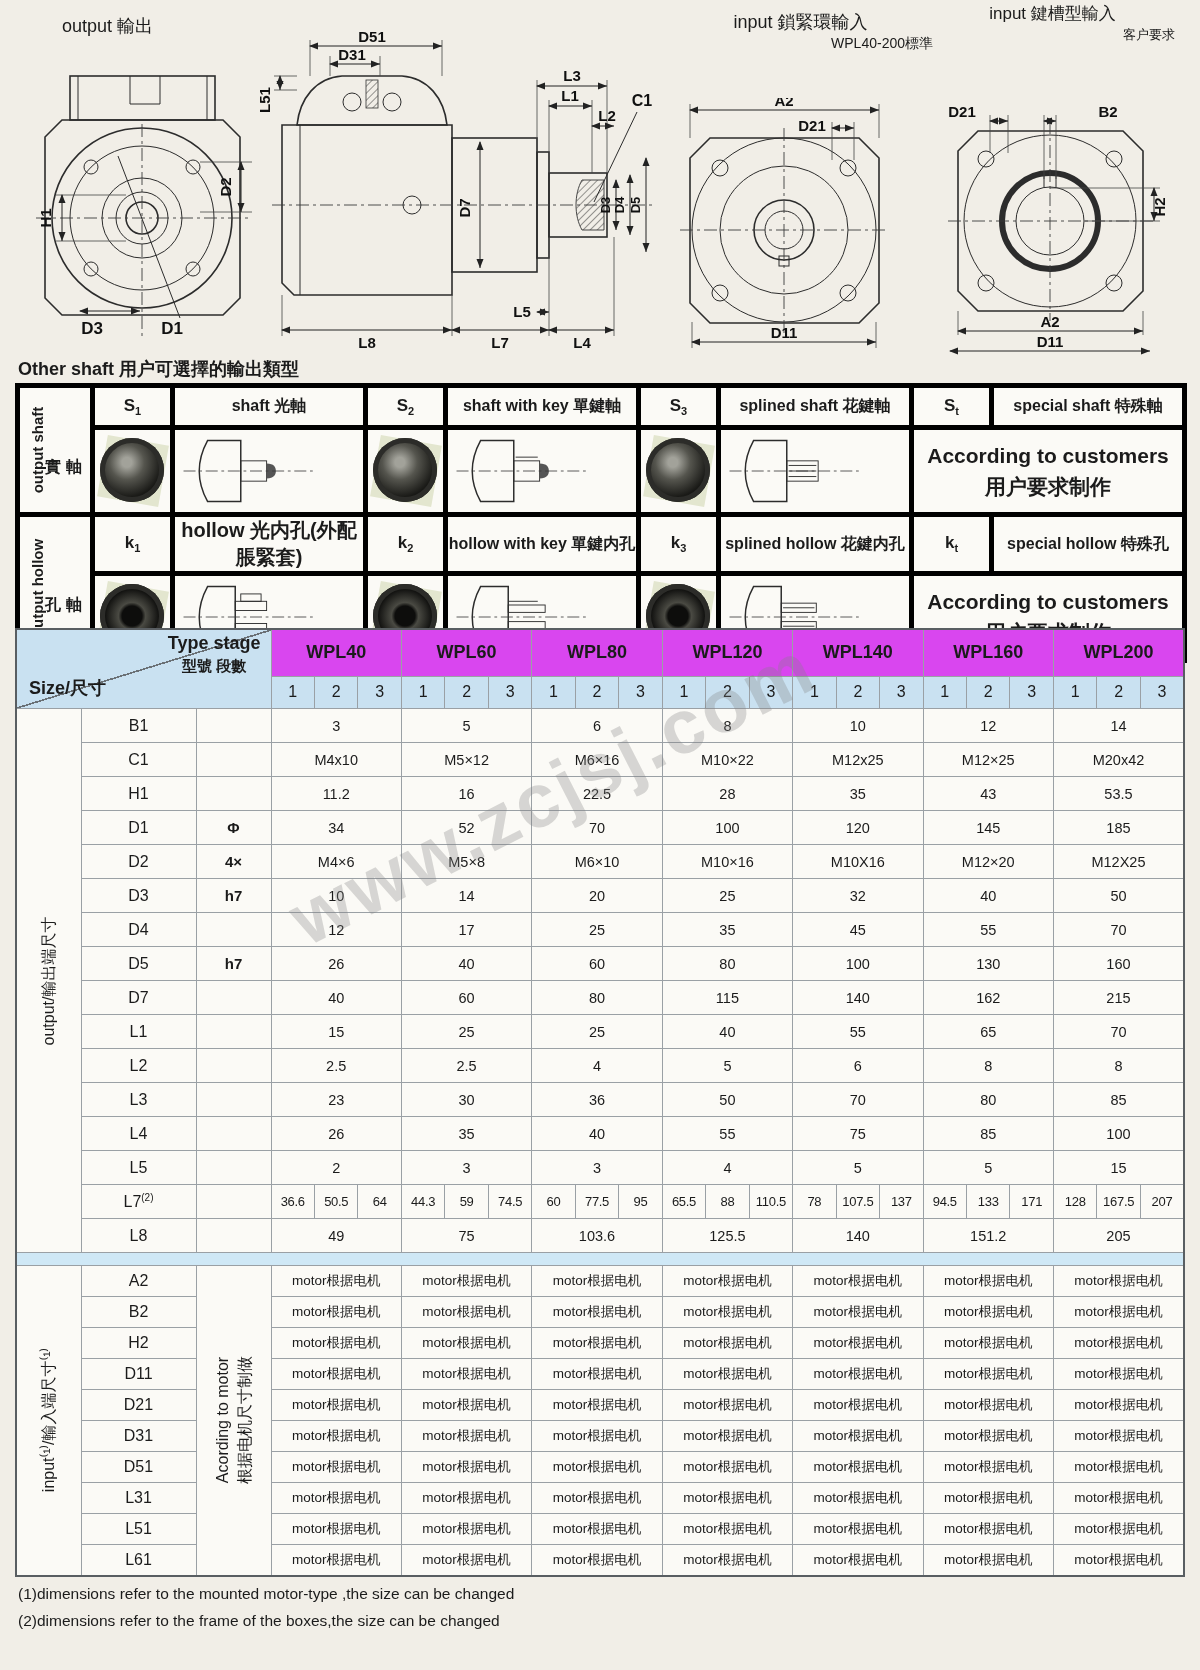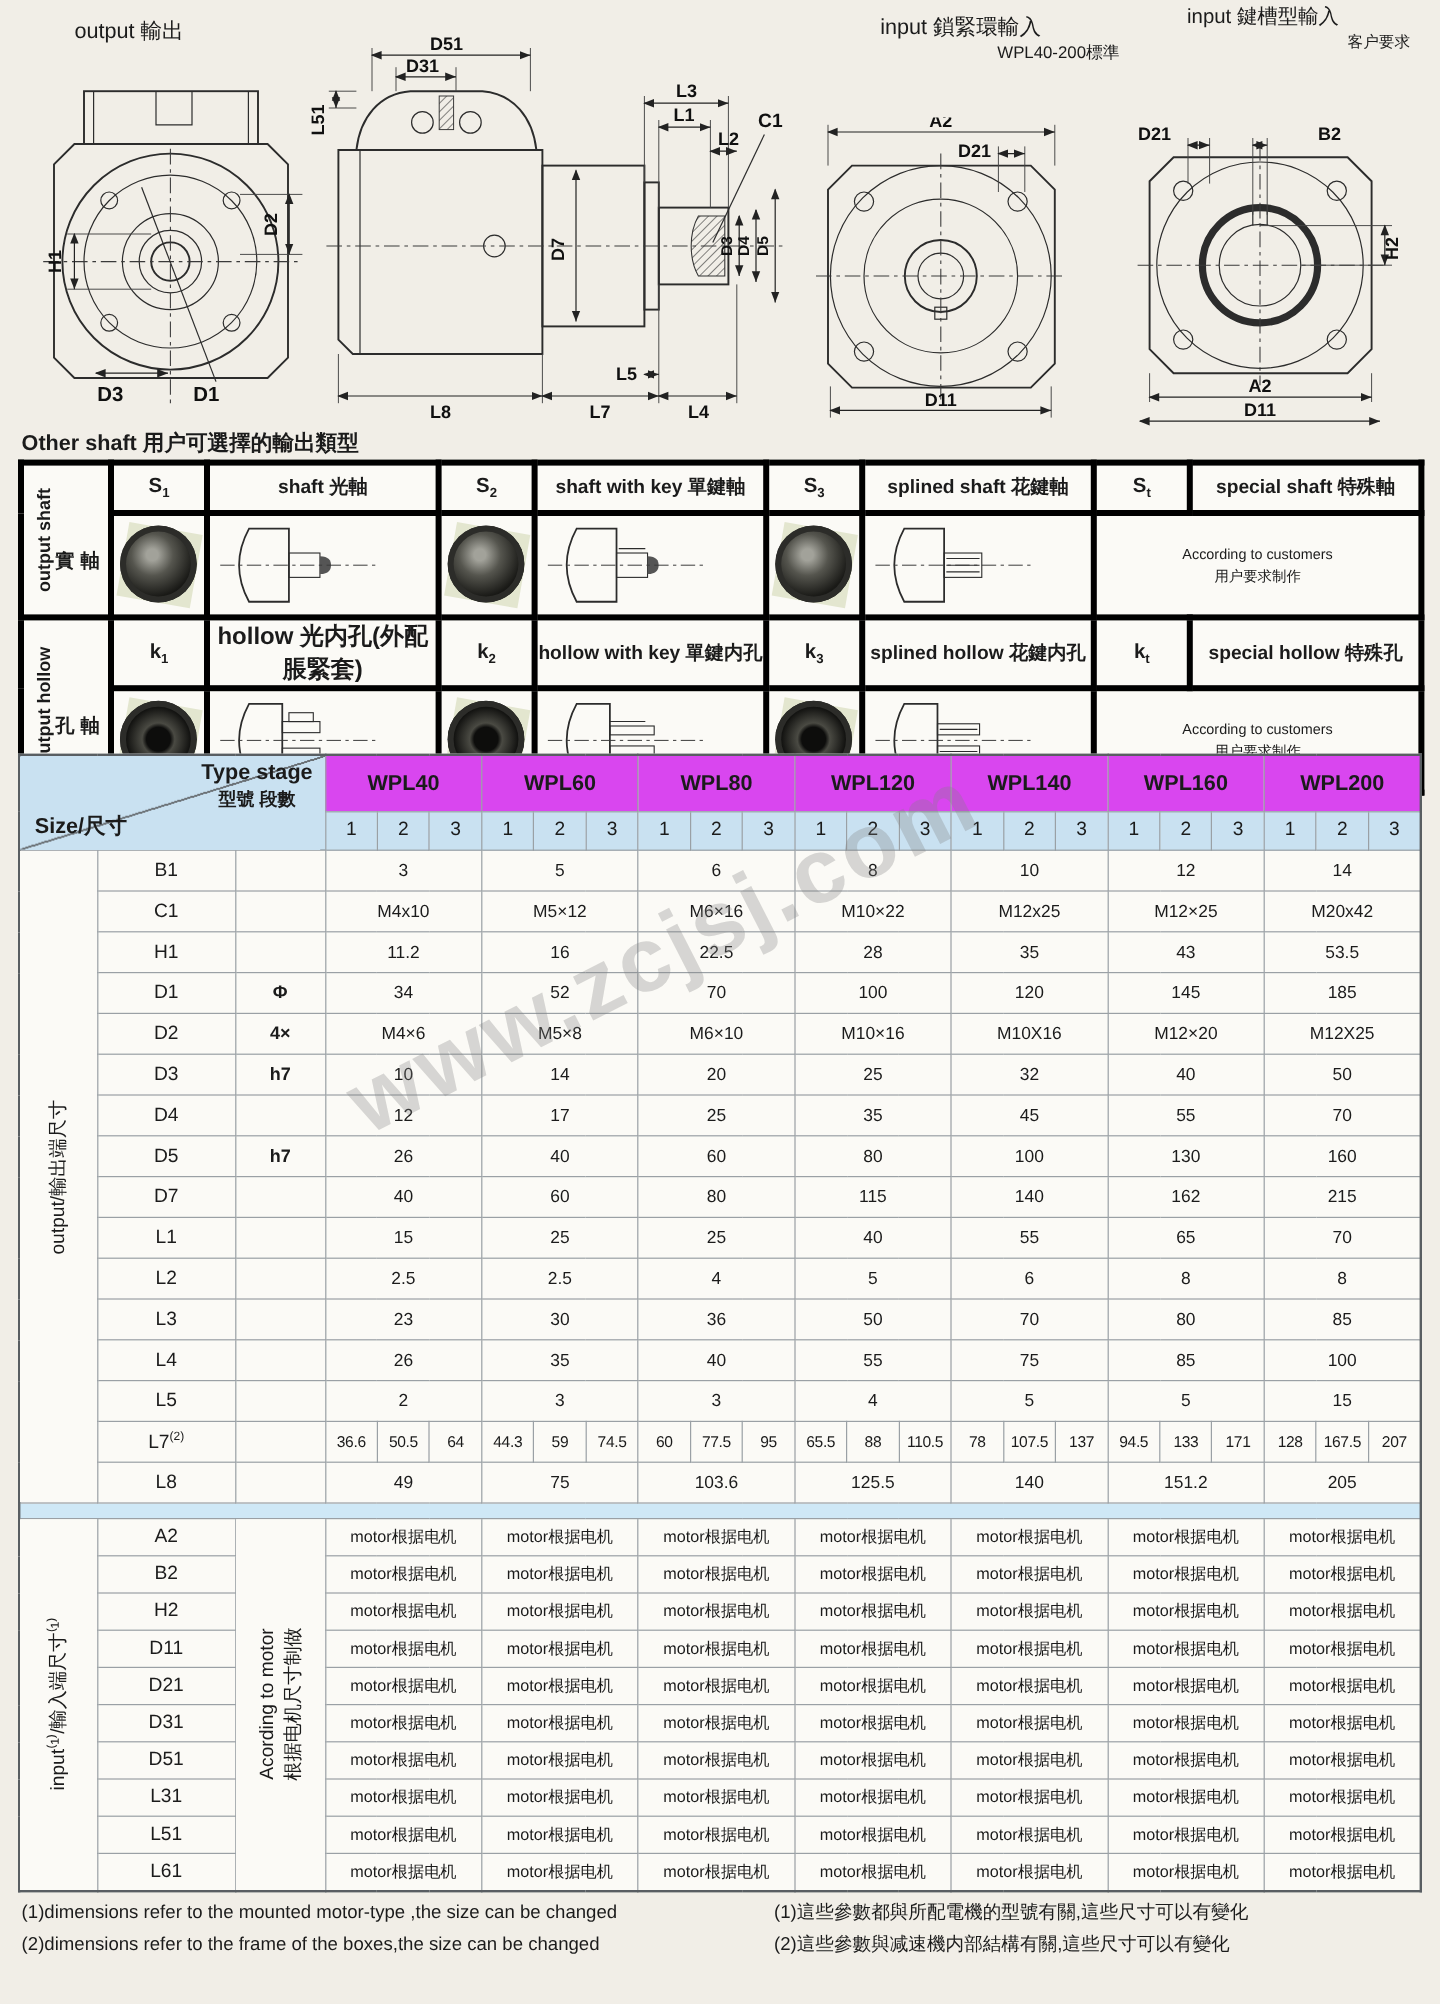--- a/index.html
+++ b/index.html
@@ -33,21 +33,21 @@
   .codesub{font-size:11px;}
   .shaft-table .tlabel{text-align:center;font-weight:bold;font-size:16px;background:#fbfaf6;}
   .imgcell{height:82px;text-align:center;vertical-align:middle;background:#fbfaf6;}
   .photo-wrap{position:relative;width:70px;height:70px;margin:4px auto;}
   .photo-wrap::before{content:"";position:absolute;left:4px;top:4px;width:62px;height:62px;
                       background:#e3e6cf;transform:rotate(10deg);}
   .photo{position:absolute;left:2px;top:2px;width:64px;height:64px;border-radius:50%;
          background:radial-gradient(circle at 42% 38%, #a2a29a 0 9%, #55554e 32%, #1a1a17 64%, #000 100%);
          box-shadow:inset 0 0 0 5px #2c2c29;}
   .photo.hollow{background:radial-gradient(circle, #0d0d0c 0 22%, #4a4a43 30%, #141412 58%, #000 100%);}
-  .note-cell{text-align:center;font-weight:normal;font-size:12px;line-height:1.5;background:#fbfaf6;}
+  .note-cell{text-align:center;font-weight:bold;font-size:21px;line-height:1.5;background:#fbfaf6;}
   
   .size-table{position:absolute;left:15px;top:628px;width:1170px;table-layout:fixed;
               background:#fbfaf6;border:2px solid #595e62;}
   .size-table th,.size-table td{border:1px solid #9aa0a5;padding:0;text-align:center;vertical-align:middle;}
   .size-table .diag{position:relative;height:78px;background:
       linear-gradient(to bottom right, rgba(0,0,0,0) calc(50% - 0.8px), #6a7075 calc(50% - 0.8px),
       #6a7075 calc(50% + 0.8px), rgba(0,0,0,0) calc(50% + 0.8px)), #c9e1f1;}
   .c-top{position:absolute;right:10px;top:3px;font-weight:bold;font-size:18px;line-height:1.2;text-align:center;margin-left:48px;}
   .c-top .cn{font-size:15px;}
   .c-bot{position:absolute;left:12px;bottom:8px;font-weight:bold;font-size:18px;}
@@ -787,17 +787,13 @@
       </tr>
     </tbody>
   </table>
 
   <div class="watermark">www.zcjsj.com</div>
 
   <div class="footnotes fn-en" style="position:absolute;">
     <div>(1)dimensions refer to the mounted motor-type ,the size can be changed</div>
     <div>(2)dimensions refer to the frame of the boxes,the size can be changed</div>
   </div>
-  <div class="footnotes fn-cn" style="position:absolute;">
-    <div>(1)這些參數都與所配電機的型號有關,這些尺寸可以有變化</div>
-    <div>(2)這些參數與减速機内部結構有關,這些尺寸可以有變化</div>
-  </div>
 </div>
 
 </body></html>

